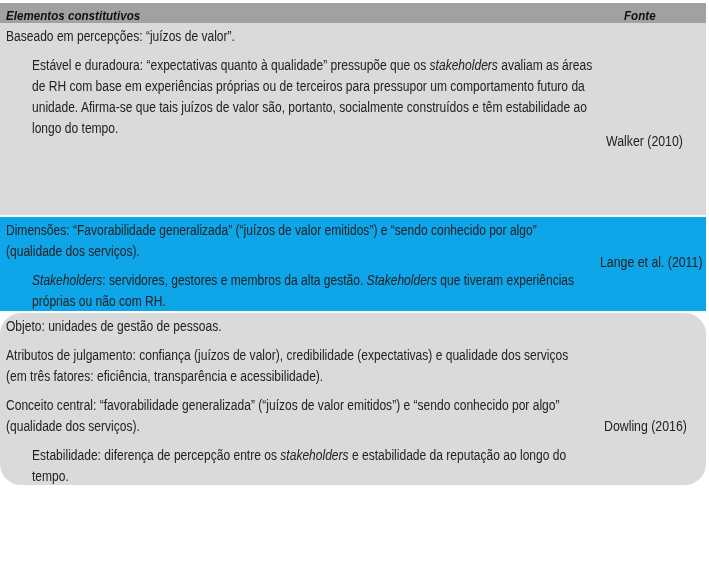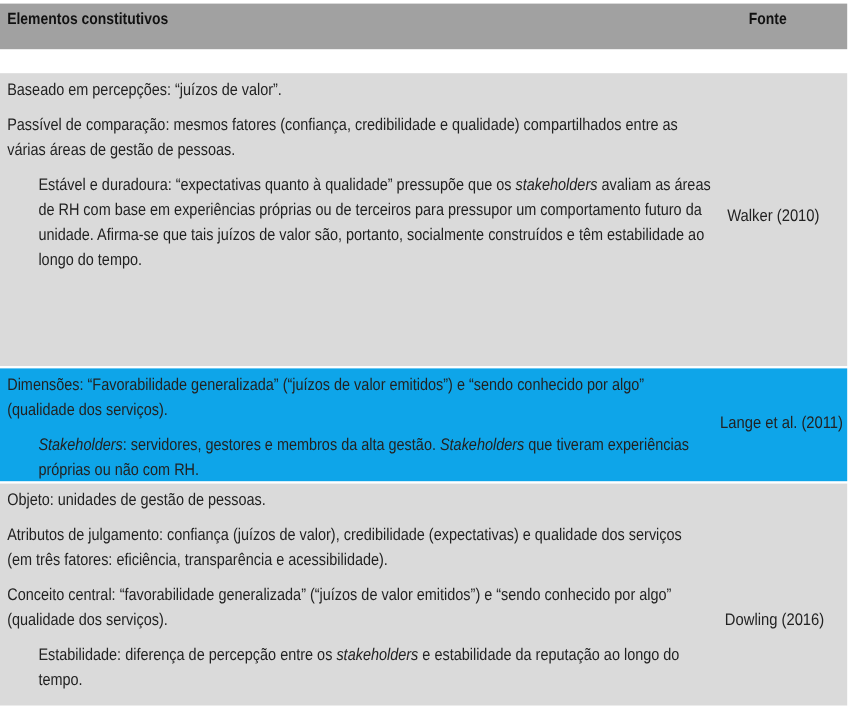--- a/index.html
+++ b/index.html
@@ -15,26 +15,27 @@
     font-family: "Liberation Sans", "DejaVu Sans", sans-serif;
     color: #222222;
   }
   .table {
     position: absolute;
     left: 0;
     top: 3px;
     width: 706px;
   }
   .header {
-    height: 38px;
+    height: 20px;
     background: #a1a1a1;
     display: flex;
     align-items: center;
     position: relative;
-    margin-bottom: 20px;
+    margin-bottom: 0;
+    font-style: italic;
   }
   .cond {
     display: inline-block;
     transform-origin: left center;
     transform: scaleX(0.86);
     white-space: nowrap;
   }
   .header .h-left {
     position: absolute;
     left: 6px;
@@ -87,28 +88,24 @@
 </style>
 </head>
 <body>
 
 <div class="table">
   <div class="header">
     <span class="h-left cond">Elementos constitutivos</span>
     <span class="h-right cond">Fonte</span>
   </div>
 
-  <div class="group gray" style="height:244px;">
+  <div class="group gray" style="height:192px;">
     <div class="items">
         <div class="item">
           <span class="line"><span>Baseado em percepções: “juízos de valor”.</span></span>
-        </div>
-        <div class="item">
-          <span class="line"><span>Passível de comparação: mesmos fatores (confiança, credibilidade e qualidade) compartilhados entre as</span></span>
-          <span class="line"><span>várias áreas de gestão de pessoas.</span></span>
         </div>
         <div class="item">
           <span class="line"><span>Estável e duradoura: “expectativas quanto à qualidade” pressupõe que os </span><em>stakeholders</em><span> avaliam as áreas</span></span>
           <span class="line"><span>de RH com base em experiências próprias ou de terceiros para pressupor um comportamento futuro da</span></span>
           <span class="line"><span>unidade. Afirma-se que tais juízos de valor são, portanto, socialmente construídos e têm estabilidade ao</span></span>
           <span class="line"><span>longo do tempo.</span></span>
         </div>
       </div>
     <span class="source" style="left:606px; top:110px;">Walker (2010)</span>
   </div>
@@ -120,21 +117,21 @@
           <span class="line"><span>(qualidade dos serviços).</span></span>
         </div>
         <div class="item">
           <span class="line"><em>Stakeholders</em><span>: servidores, gestores e membros da alta gestão. </span><em>Stakeholders</em><span> que tiveram experiências</span></span>
           <span class="line"><span>próprias ou não com RH.</span></span>
         </div>
       </div>
     <span class="source" style="left:600px; top:37px;">Lange et al. (2011)</span>
   </div>
 
-  <div class="group gray" style="height:208px;">
+  <div class="group gray" style="height:172px;border-radius:21px;">
     <div class="items">
         <div class="item">
           <span class="line"><span>Objeto: unidades de gestão de pessoas.</span></span>
         </div>
         <div class="item">
           <span class="line"><span>Atributos de julgamento: confiança (juízos de valor), credibilidade (expectativas) e qualidade dos serviços</span></span>
           <span class="line"><span>(em três fatores: eficiência, transparência e acessibilidade).</span></span>
         </div>
         <div class="item">
           <span class="line"><span>Conceito central: “favorabilidade generalizada” (“juízos de valor emitidos”) e “sendo conhecido por algo”</span></span>

